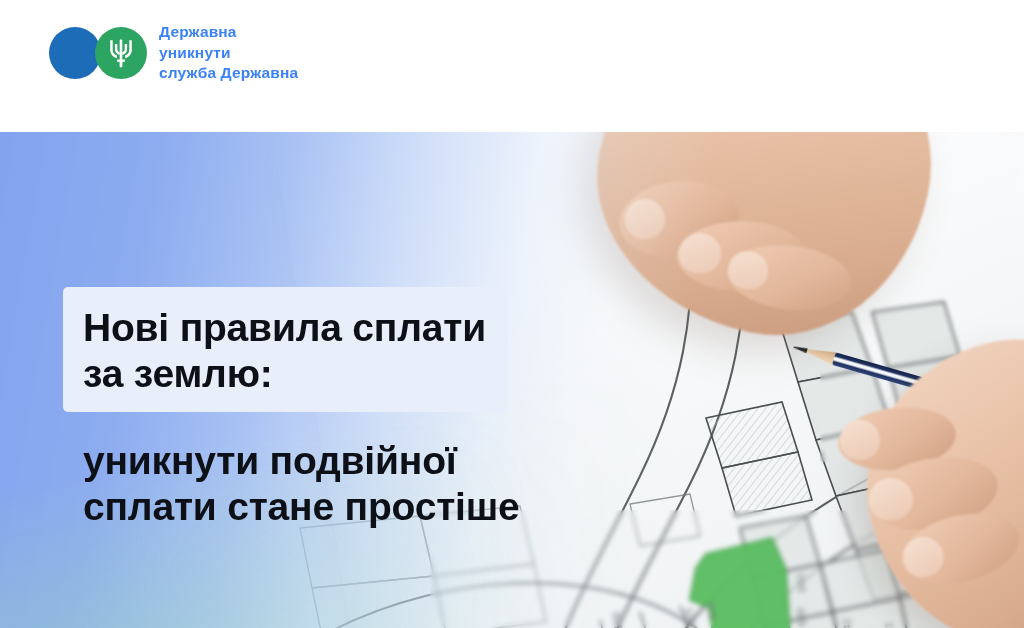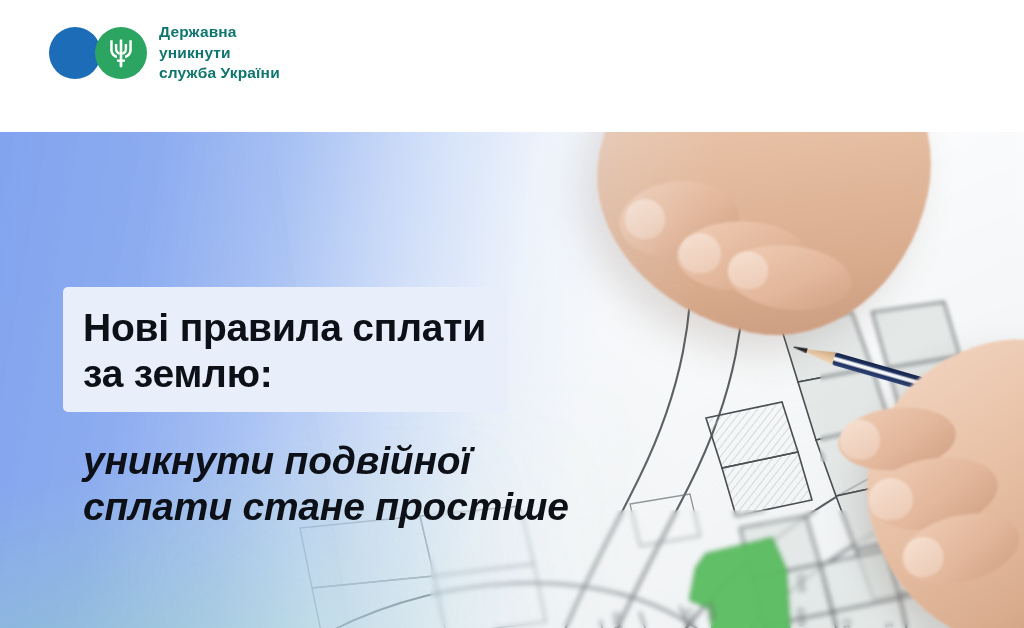--- a/index.html
+++ b/index.html
@@ -67,21 +67,21 @@
     justify-content: center;
   }
   .trident-holder svg { display: block; }
 
   .logo-wordmark {
     margin-left: 12px;
     font-size: 15.5px;
     line-height: 1.33;
     font-weight: 700;
     letter-spacing: 0.15px;
-    color: #0f766e;
+    color: #3b82f6;
     white-space: nowrap;
   }
 
   
   .canvas {
     position: absolute;
     top: 96px; left: 0;
     width: 1024px;
     height: 628px;
     overflow: hidden;
@@ -306,21 +306,20 @@
 
   .headline-secondary {
     margin-top: 26px;
     padding-left: 20px;
     font-size: 39px;
     line-height: 1.17;
     font-weight: 700;
     letter-spacing: -0.2px;
     color: #0D1117;
     white-space: pre-line;
-    font-style: italic;
   }
 </style>
 </head>
 <body>
 
 <div class="poster">
 
   <div class="canvas">
 
     <div class="desk"></div>
@@ -505,19 +504,19 @@
               <path d="M16.7 6.0 h2.4 v5.2 c0 3.1 -2.0 5.0 -4.8 5.6 v-2.6 c1.5 -0.4 2.4 -1.4 2.4 -3.0 Z"></path>
               <path d="M9.0 21.6 h8.0 v2.2 h-2.6 v4.0 c0 0.9 -0.6 1.6 -1.4 1.6 c-0.8 0 -1.4 -0.7 -1.4 -1.6 v-4.0 H9.0 Z"></path>
             </g>
           </svg>
         </div>
       </div>
 
       <div class="logo-wordmark">
         <div>Державна</div>
         <div>уникнути</div>
-        <div>служба України</div>
+        <div>служба Державна</div>
       </div>
 
     </div>
   </div>
 
 </div>
 
 </body></html>

